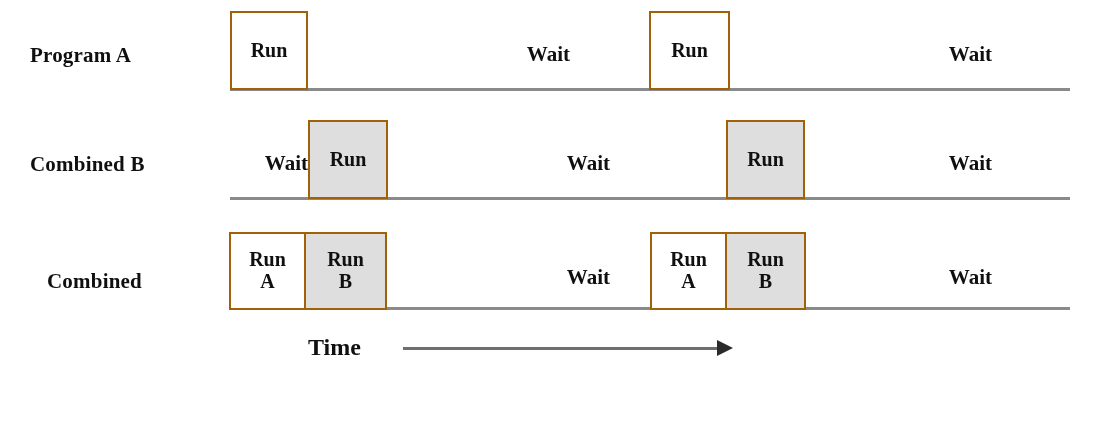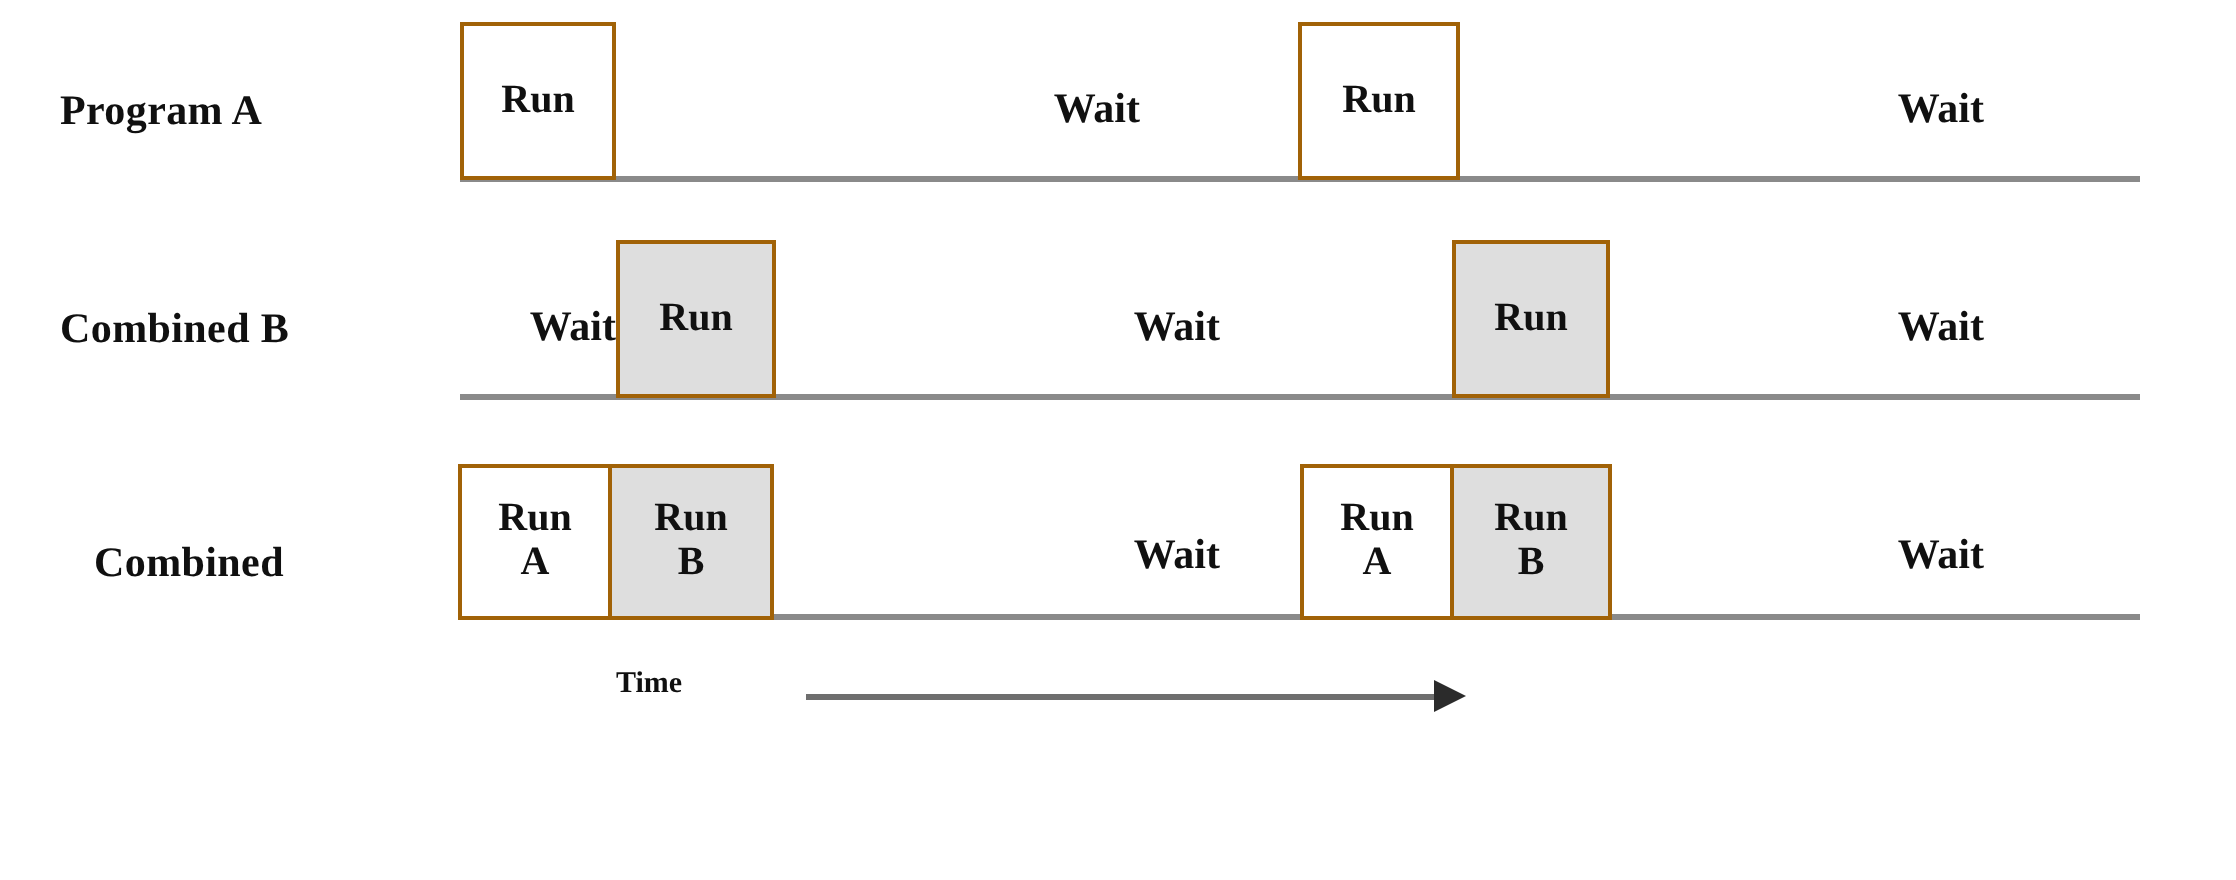--- a/index.html
+++ b/index.html
@@ -62,21 +62,21 @@
     font-size: 21px;
     color: #101010;
     white-space: nowrap;
     text-align: right;
   }
 
   
   .time-label {
     position: absolute;
     font-weight: bold;
-    font-size: 15px;
+    font-size: 24px;
     color: #101010;
     white-space: nowrap;
   }
   .time-arrow-line {
     position: absolute;
     height: 3px;
     background: #6e6e6e;
   }
   .time-arrow-head {
     position: absolute;

